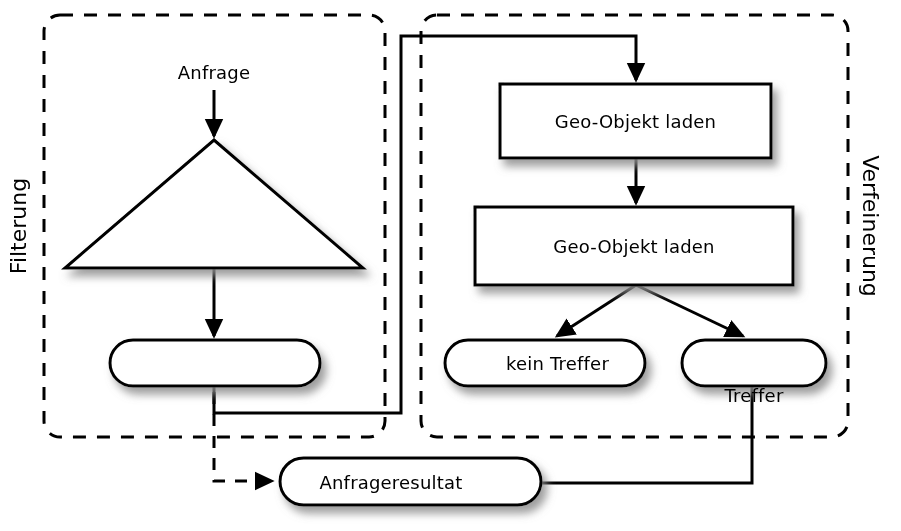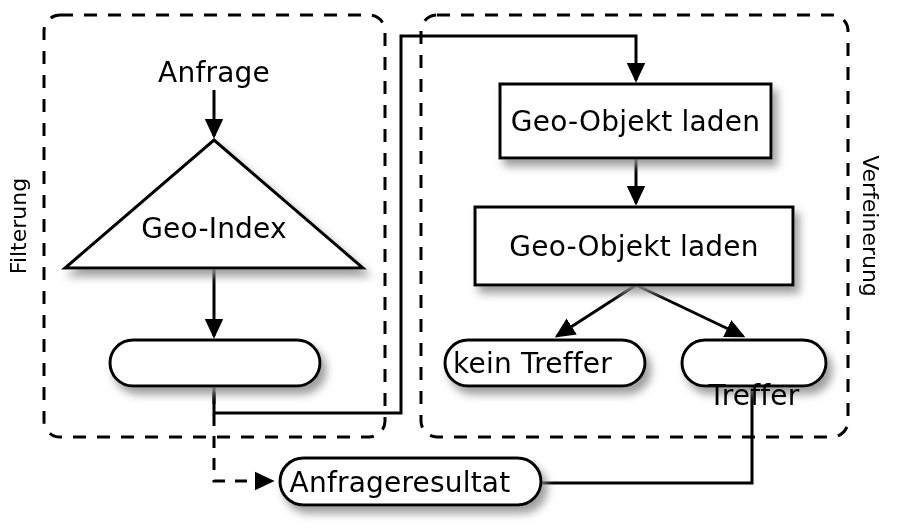--- a/index.html
+++ b/index.html
@@ -1,20 +1,20 @@
 <!DOCTYPE html>
 <html><head>
 <meta charset="utf-8">
 <style>
   html,body{margin:0;padding:0;background:#ffffff;}
   body{font-family:"DejaVu Sans","Liberation Sans",sans-serif;}
   #stage{position:relative;width:901px;height:531px;background:#ffffff;overflow:hidden;}
   #stage svg{position:absolute;left:0;top:0;}
   .lbl{position:absolute;color:#000;font-family:"DejaVu Sans","Liberation Sans",sans-serif;white-space:nowrap;}
-  .node-label{font-size:28px;letter-spacing:.2px;}
+  .node-label{font-size:18px;letter-spacing:.2px;}
   .group-label{font-size:22px;font-weight:400;}
   .center{display:flex;align-items:center;justify-content:center;text-align:center;}
 </style>
 </head>
 <body>
 
 <div id="stage">
 
   <svg width="901" height="531" viewBox="0 0 901 531">
     <defs>
@@ -56,30 +56,29 @@
 
     <rect x="445" y="340" width="200" height="46" rx="23" ry="23" fill="#fff" stroke="#000" stroke-width="3" filter="url(#softshadow)"></rect>
 
     <rect x="682" y="340" width="144" height="46" rx="23" ry="23" fill="#fff" stroke="#000" stroke-width="3" filter="url(#softshadow)"></rect>
 
     <rect x="280" y="458" width="261" height="47" rx="23.5" ry="23.5" fill="#fff" stroke="#000" stroke-width="3" filter="url(#softshadow)"></rect>
   </svg>
 
   <div class="lbl node-label center" style="left:144px;top:57px;width:140px;height:30px;">Anfrage</div>
 
-  <div class="lbl node-label center" style="left:144px;top:213px;width:140px;height:30px;">Geo-Index</div>
 
 
   <div class="lbl node-label center" style="left:500px;top:106px;width:271px;height:30px;">Geo-Objekt laden</div>
 
   <div class="lbl node-label center" style="left:475px;top:231px;width:318px;height:30px;">Geo-Objekt laden</div>
 
-  <div class="lbl node-label center" style="left:445px;top:348px;width:175px;height:30px;text-align:center;">kein Treffer</div>
+  <div class="lbl node-label center" style="left:470px;top:348px;width:175px;height:30px;text-align:center;">kein Treffer</div>
 
   <div class="lbl node-label center" style="left:682px;top:348px;width:144px;height:30px;margin-top:32px;">Treffer</div>
 
-  <div class="lbl node-label center" style="left:264px;top:467px;width:222px;height:30px;padding-left:25px;">Anfrageresultat</div>
+  <div class="lbl node-label center" style="left:280px;top:467px;width:222px;height:30px;">Anfrageresultat</div>
 
   <div class="lbl group-label center" style="left:-47px;top:211px;width:130px;height:30px;transform:rotate(-90deg);">Filterung</div>
 
   <div class="lbl group-label center" style="left:791px;top:211px;width:160px;height:30px;transform:rotate(90deg);">Verfeinerung</div>
 
 </div>
 
 </body></html>

